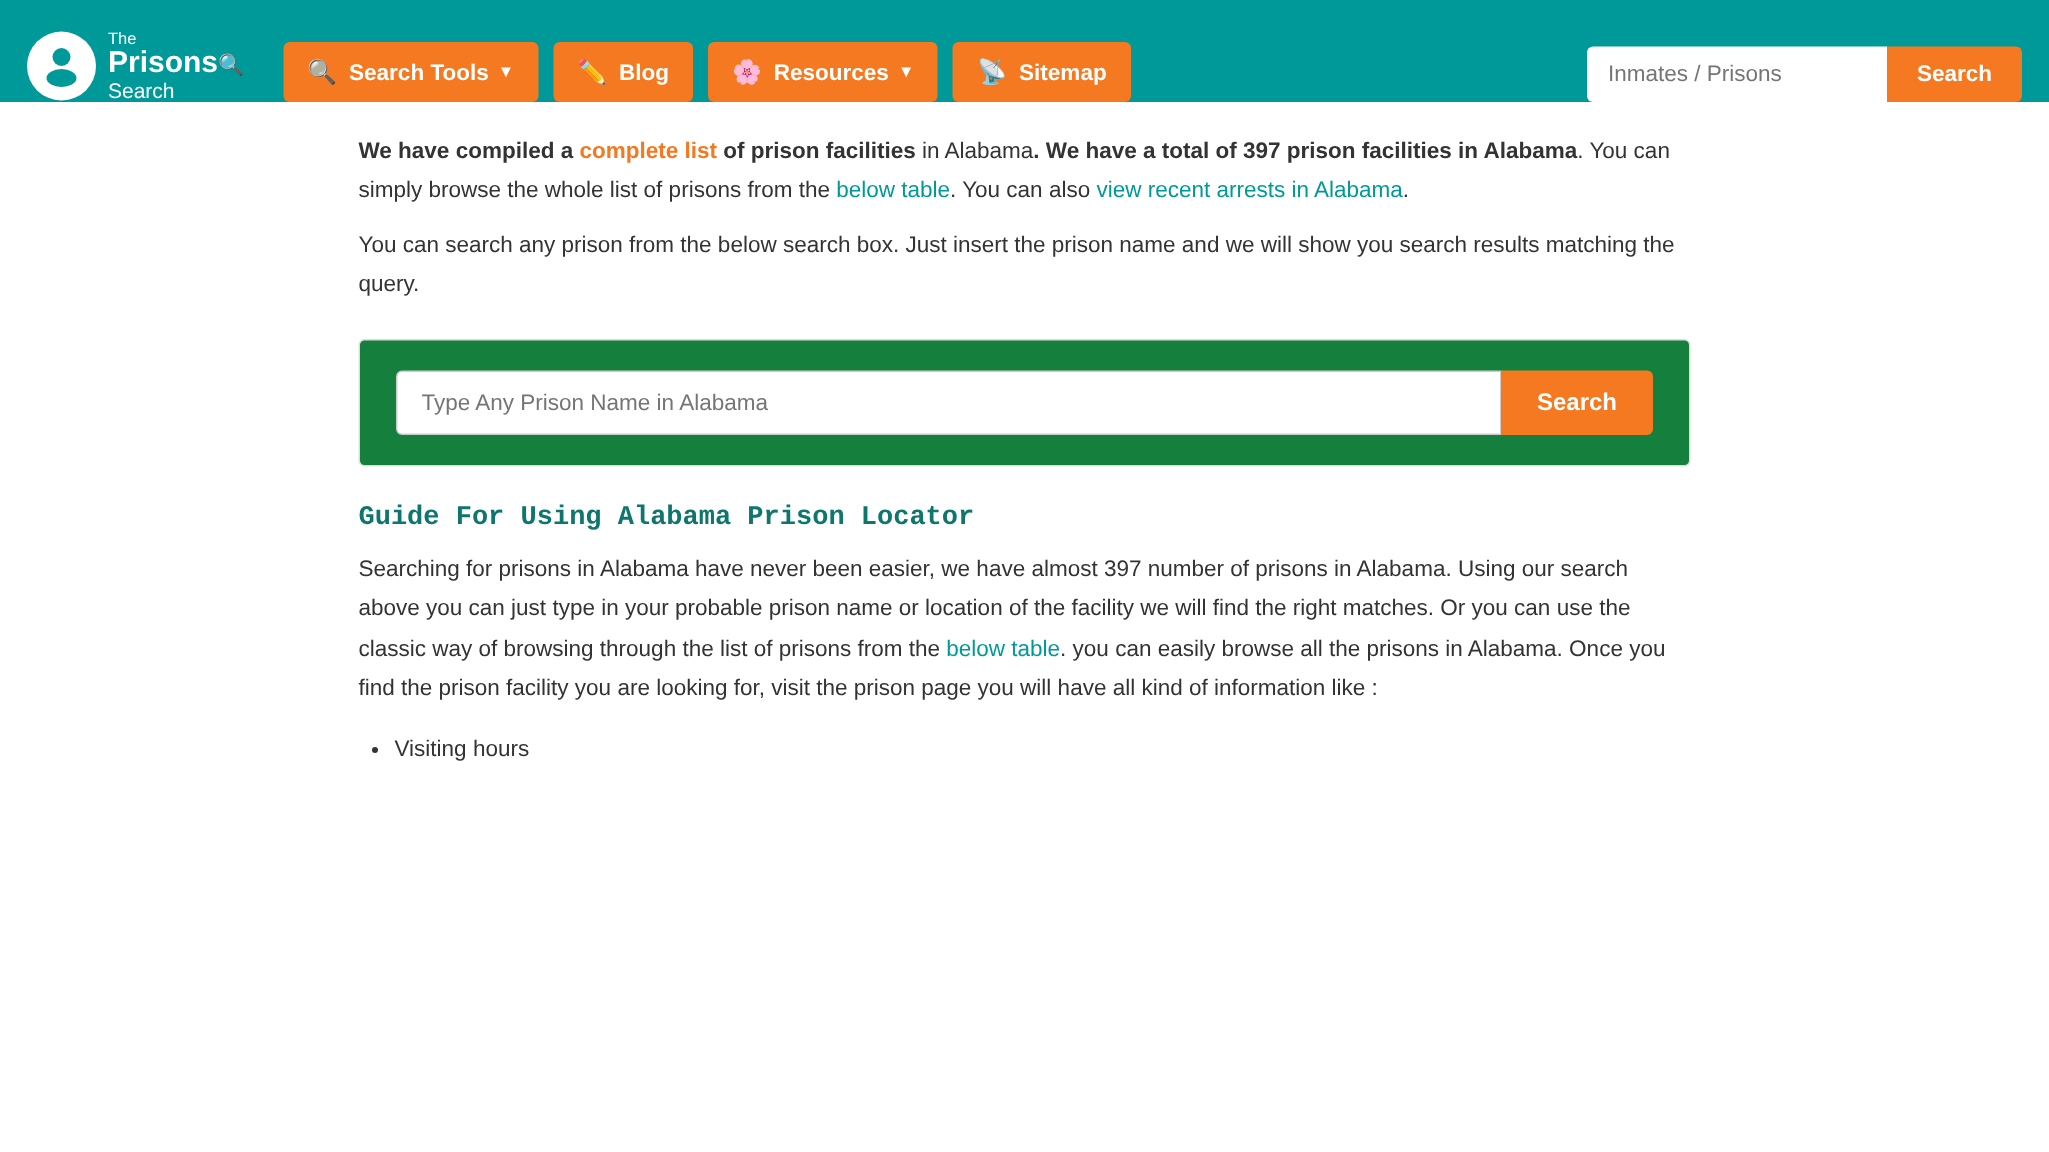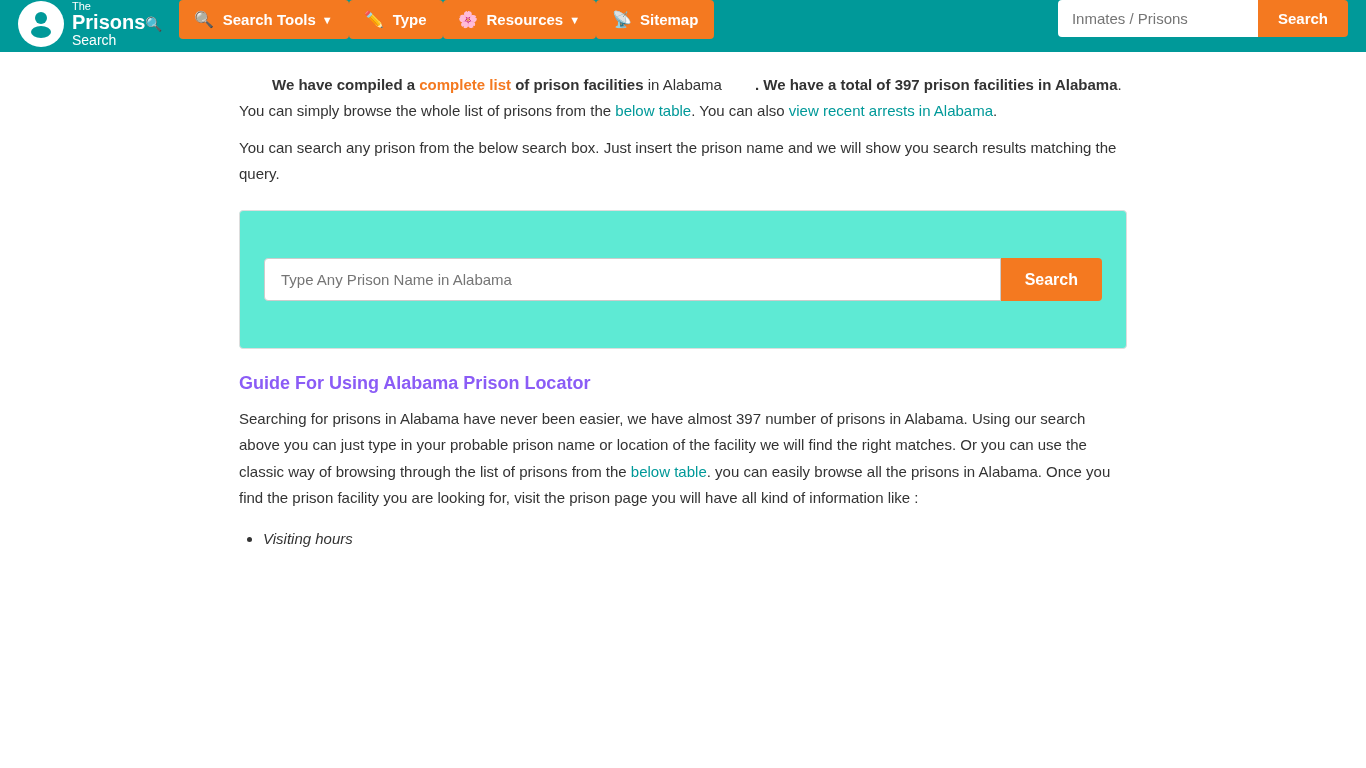--- a/index.html
+++ b/index.html
@@ -2,24 +2,24 @@
 <html><head>
   <meta charset="utf-8">
   <style>
     * { margin: 0; padding: 0; box-sizing: border-box; }
     body { font-family: Arial, sans-serif; font-size: 15px; color: #333; background: #fff; }
 
     
     nav {
       background: #009999;
       display: flex;
-      align-items: flex-start;
+      align-items: flex-end;
       padding: 0 18px;
-      height: 52px;
-      gap: 0;
+      height: 68px;
+      gap: 10px;
     }
     .logo-wrap {
       display: flex;
       align-items: center;
       gap: 8px;
       margin-right: 16px;
     }
     .logo-icon {
       width: 46px;
       height: 46px;
@@ -112,31 +112,31 @@
       color: #222;
       margin-bottom: 14px;
     }
 
     
     .intro-text {
       font-size: 15px;
       line-height: 1.7;
       margin-bottom: 12px;
     }
-    .intro-text strong { font-weight: bold; margin-left: 33px; }
+    .intro-text strong { font-weight: bold; }
     .intro-text a { color: #f47920; text-decoration: none; }
     .link-blue { color: #009999 !important; }
 
     
     .search-box-area {
       border: 1px solid #ddd;
       border-radius: 4px;
-      padding: 47px 24px;
+      padding: 20px 24px;
       margin: 24px 0;
-      background: #5eead4;
+      background: #15803d;
     }
     .prison-search-wrap {
       display: flex;
       gap: 0;
     }
     .prison-search-input {
       flex: 1;
       padding: 12px 16px;
       font-size: 15px;
       border: 1px solid #ccc;
@@ -150,37 +150,37 @@
       border: none;
       border-radius: 0 4px 4px 0;
       padding: 12px 24px;
       font-size: 16px;
       font-weight: bold;
       cursor: pointer;
     }
 
     
     .guide-title {
-      color: #8b5cf6;
+      color: #0f766e;
       font-size: 18px;
       font-weight: bold;
       margin-bottom: 12px;
+      font-family: Liberation Mono, monospace;
     }
     .guide-text {
       font-size: 15px;
       line-height: 1.75;
       color: #333;
     }
     .guide-text a { color: #009999; text-decoration: none; }
 
     .bullet-list {
       margin: 14px 0 0 24px;
       font-size: 15px;
       line-height: 1.9;
-      font-style: italic;
     }
 
     
     .nav-icon { font-size: 16px; margin-right: 2px; }
   </style>
 </head>
 <body>
 
 <nav>
   <div class="logo-wrap">
@@ -201,21 +201,21 @@
   </div>
 
   <button class="nav-btn">
     <span class="nav-icon">🔍</span>
     <span>Search Tools</span>
     <span class="arrow">▼</span>
   </button>
 
   <button class="nav-btn-plain">
     <span class="nav-icon">✏️</span>
-    <span>Type</span>
+    <span>Blog</span>
   </button>
 
   <button class="nav-btn">
     <span class="nav-icon">🌸</span>
     <span>Resources</span>
     <span class="arrow">▼</span>
   </button>
 
   <button class="nav-btn-plain">
     <span class="nav-icon">📡</span>

